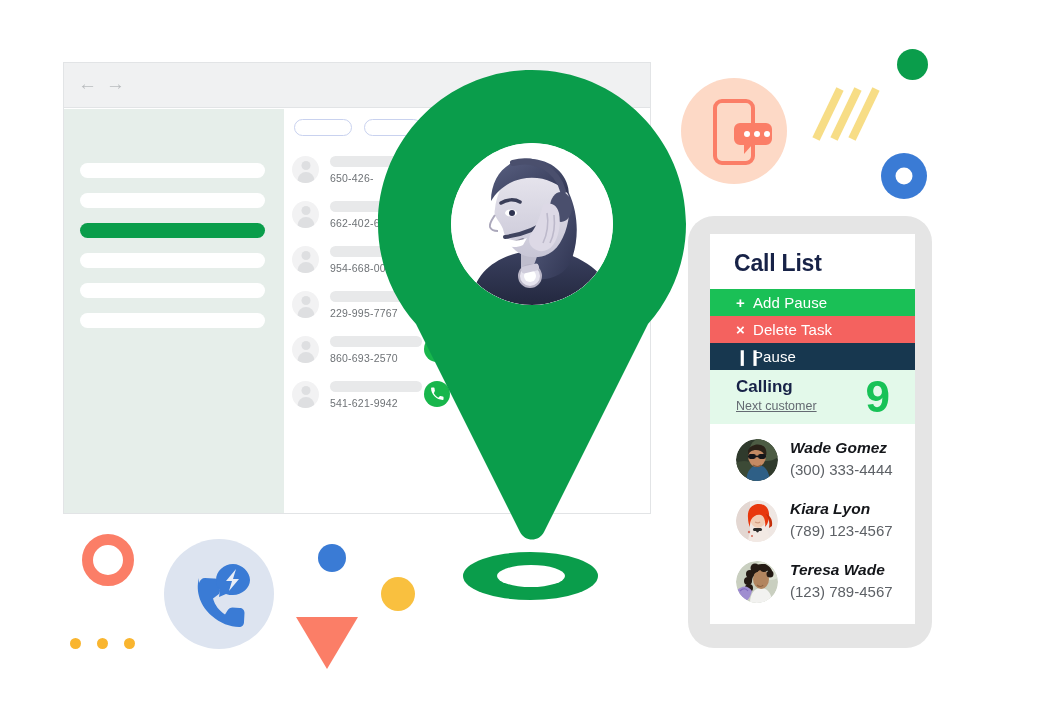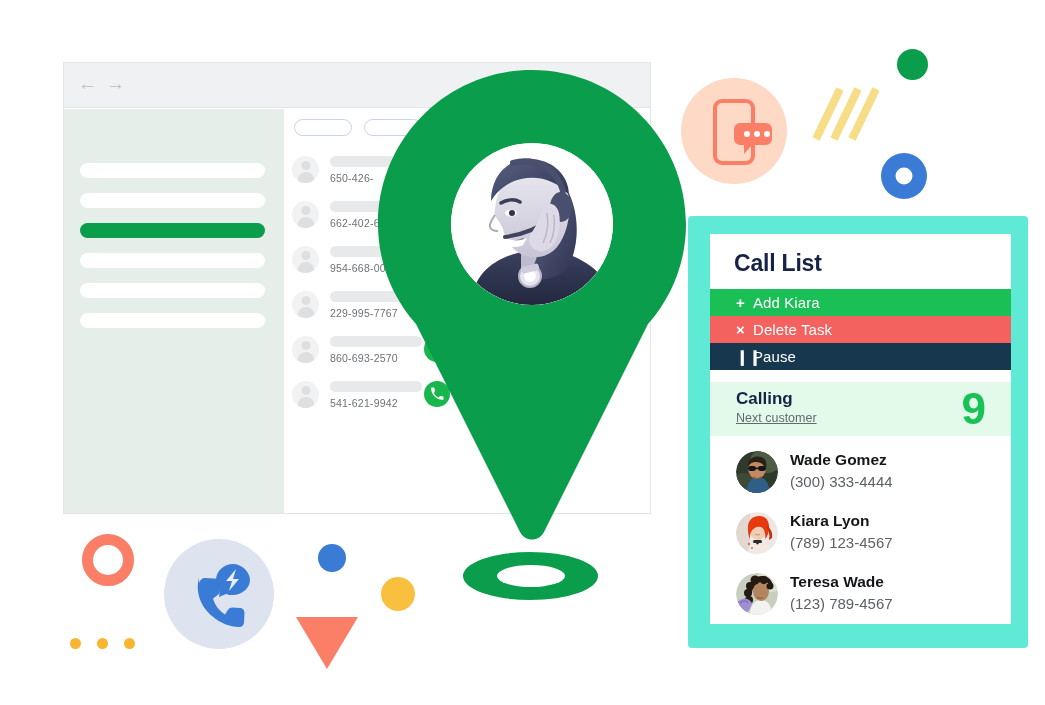--- a/index.html
+++ b/index.html
@@ -220,24 +220,24 @@
     width: 68px; height: 22px;
     border-radius: 50%;
     background: #ffffff;
   }
 
   
   .tablet {
     position: absolute;
     left: 688px;
     top: 216px;
-    width: 340px;
+    width: 244px;
     height: 432px;
-    background: #5eead4;
-    border-radius: 4px;
+    background: #e5e5e5;
+    border-radius: 26px;
   }
   .tablet-screen {
     position: absolute;
     left: 22px;
     top: 18px;
     right: 17px;
     bottom: 24px;
     background: #ffffff;
     overflow: hidden;
   }
@@ -264,21 +264,20 @@
     font-size: 15px;
   }
   .t-action.add    { background: #1ac056; margin-top: 12px; }
   .t-action.delete { background: #f4625f; }
   .t-action.pause  { background: #17374f; }
 
   .t-calling {
     position: relative;
     background: #e3f9ea;
     height: 54px;
-    margin-top: 12px;
   }
   .t-calling .cl-label {
     position: absolute;
     left: 26px;
     top: 7px;
     font-size: 17px;
     font-weight: 700;
     color: #172247;
   }
   .t-calling .cl-sub {
@@ -315,20 +314,21 @@
     overflow: hidden;
   }
   .t-contact .tc-av svg { display:block; }
   .t-contact .tc-name {
     position: absolute;
     left: 80px;
     top: 0px;
     font-size: 15.5px;
     font-weight: 700;
     color: #14161a;
+    font-style: italic;
   }
   .t-contact .tc-phone {
     position: absolute;
     left: 80px;
     top: 22px;
     font-size: 15px;
     color: #5d6166;
   }
 
   
@@ -590,21 +590,21 @@
   </div>
   <div class="pin-base"></div>
 
   <div class="tablet">
     <div class="tablet-screen">
 
       <div class="t-title">Call List</div>
 
       <div class="t-action add">
         <span class="t-glyph">+</span>
-        <span>Add Kiara</span>
+        <span>Add Pause</span>
       </div>
 
       <div class="t-action delete">
         <span class="t-glyph">×</span>
         <span>Delete Task</span>
       </div>
 
       <div class="t-action pause">
         <span class="t-glyph">❙❙</span>
         <span>Pause</span>

